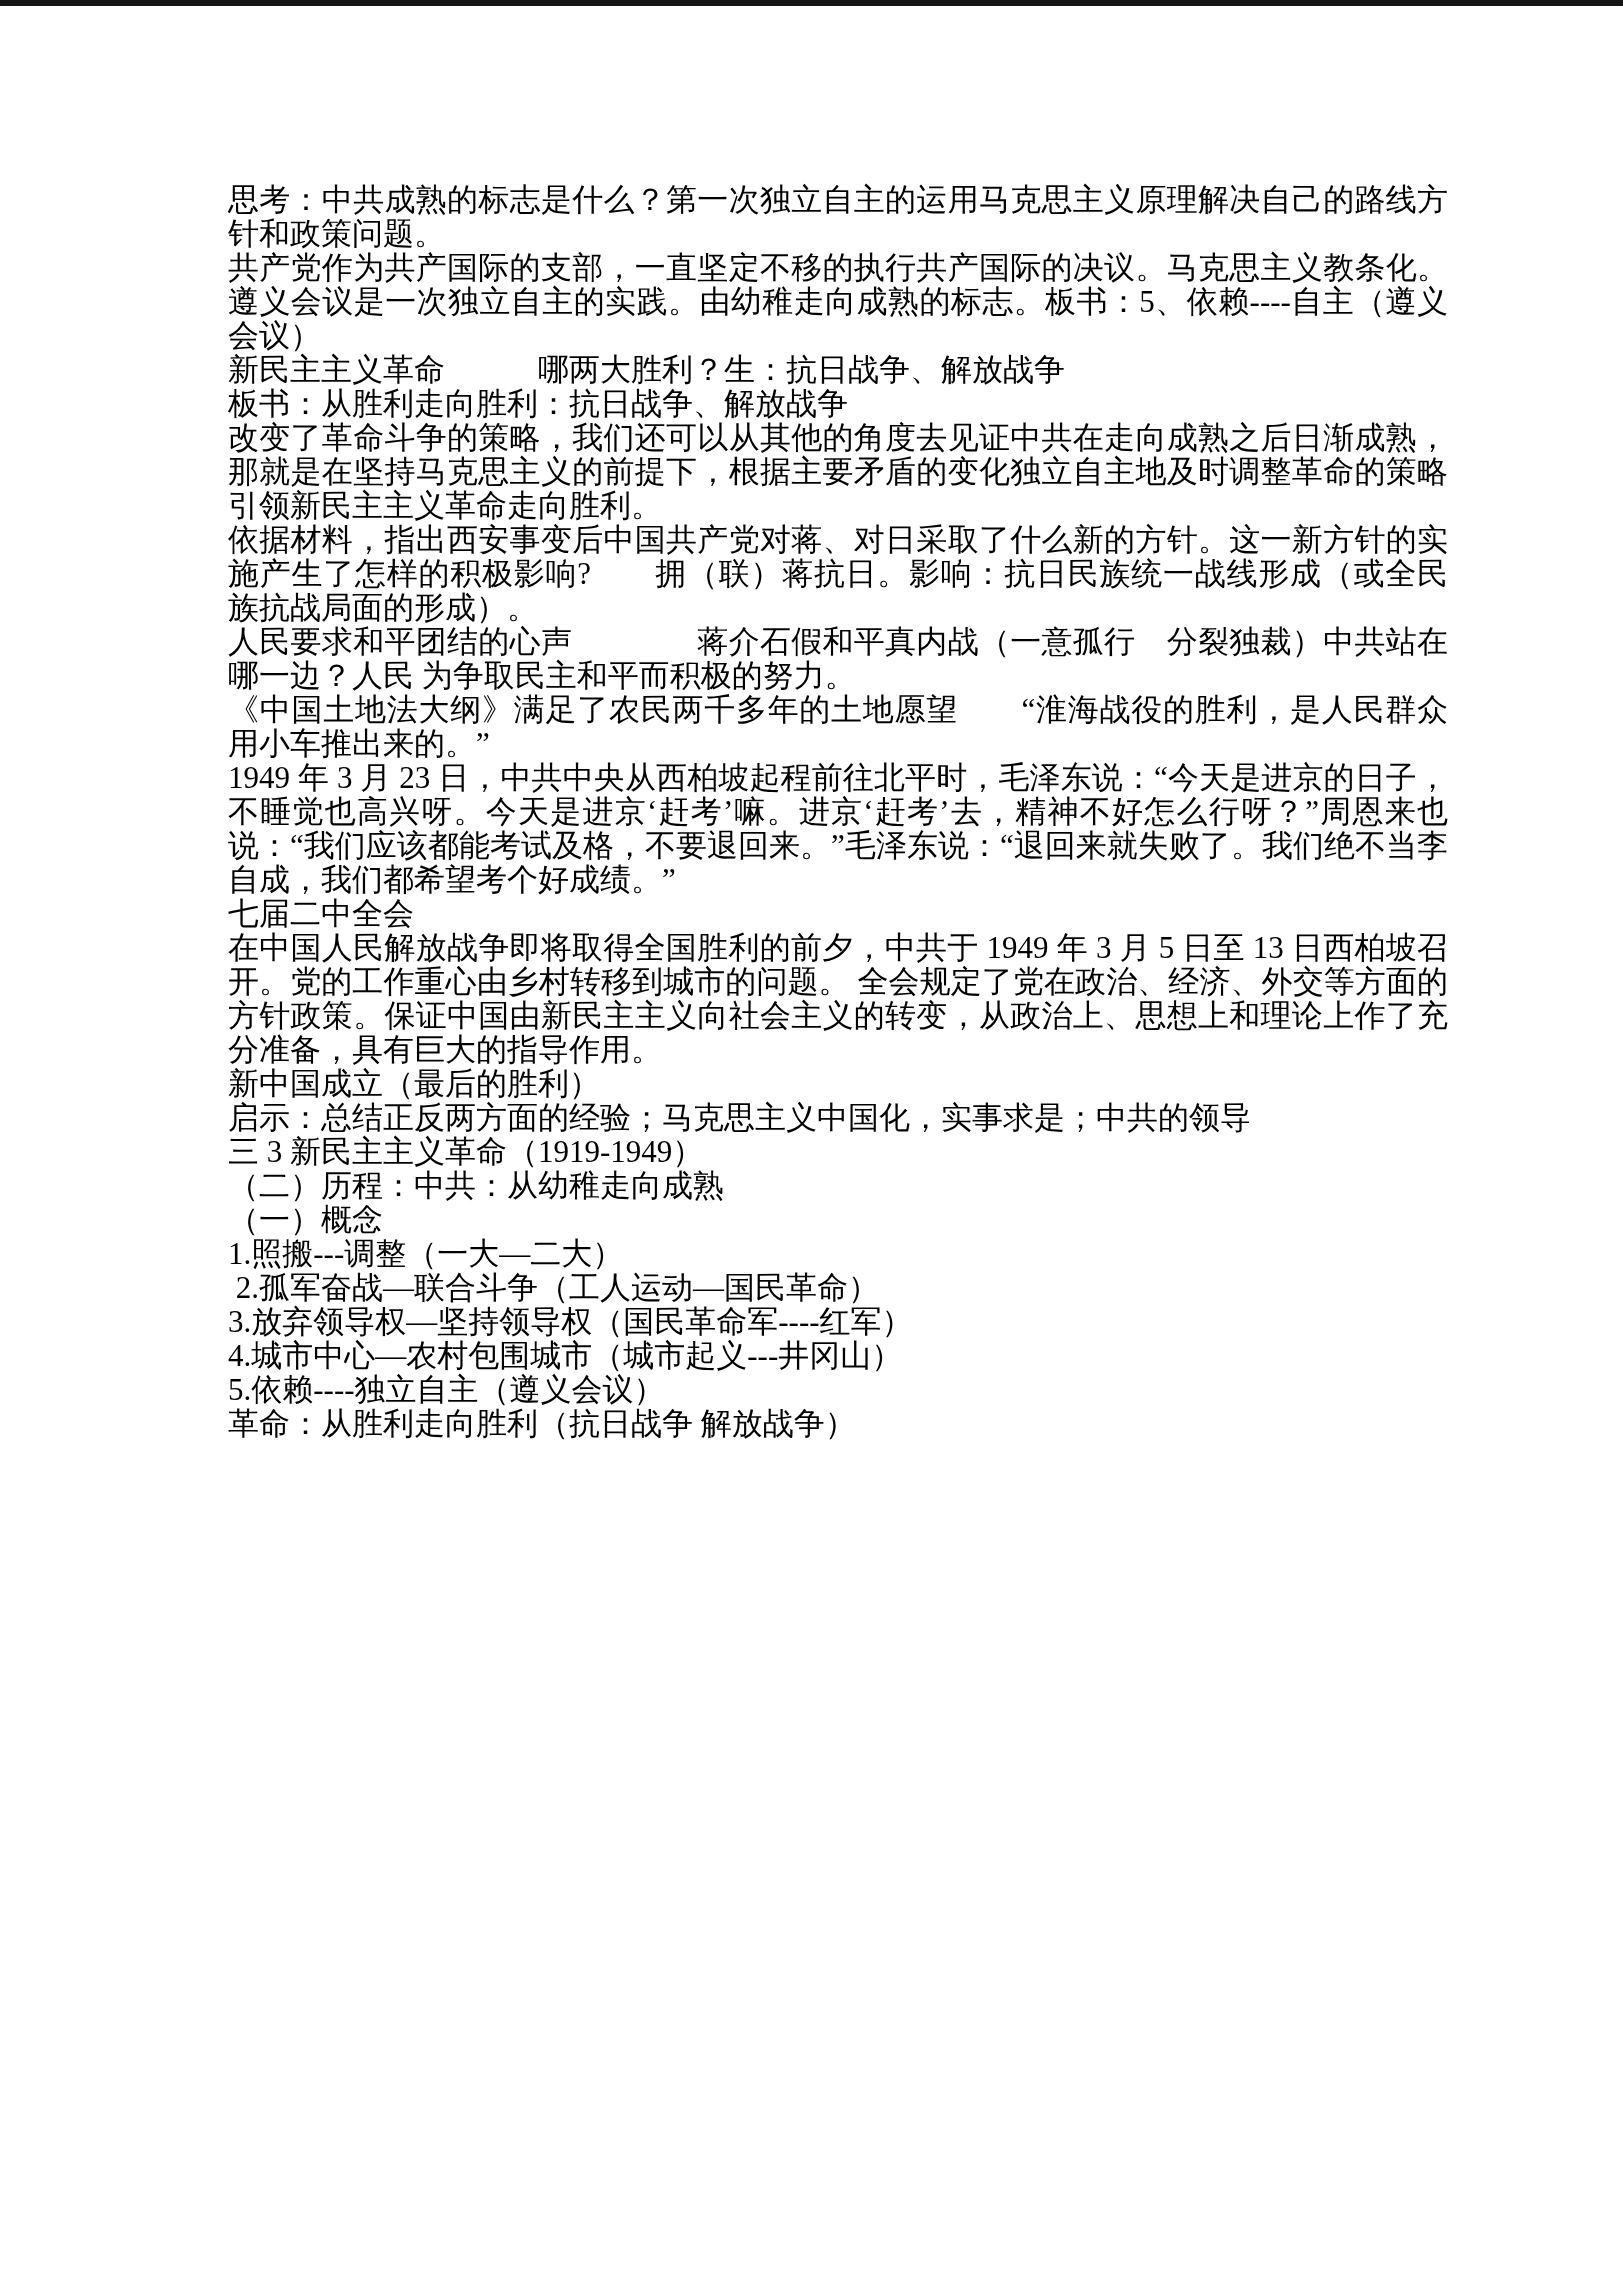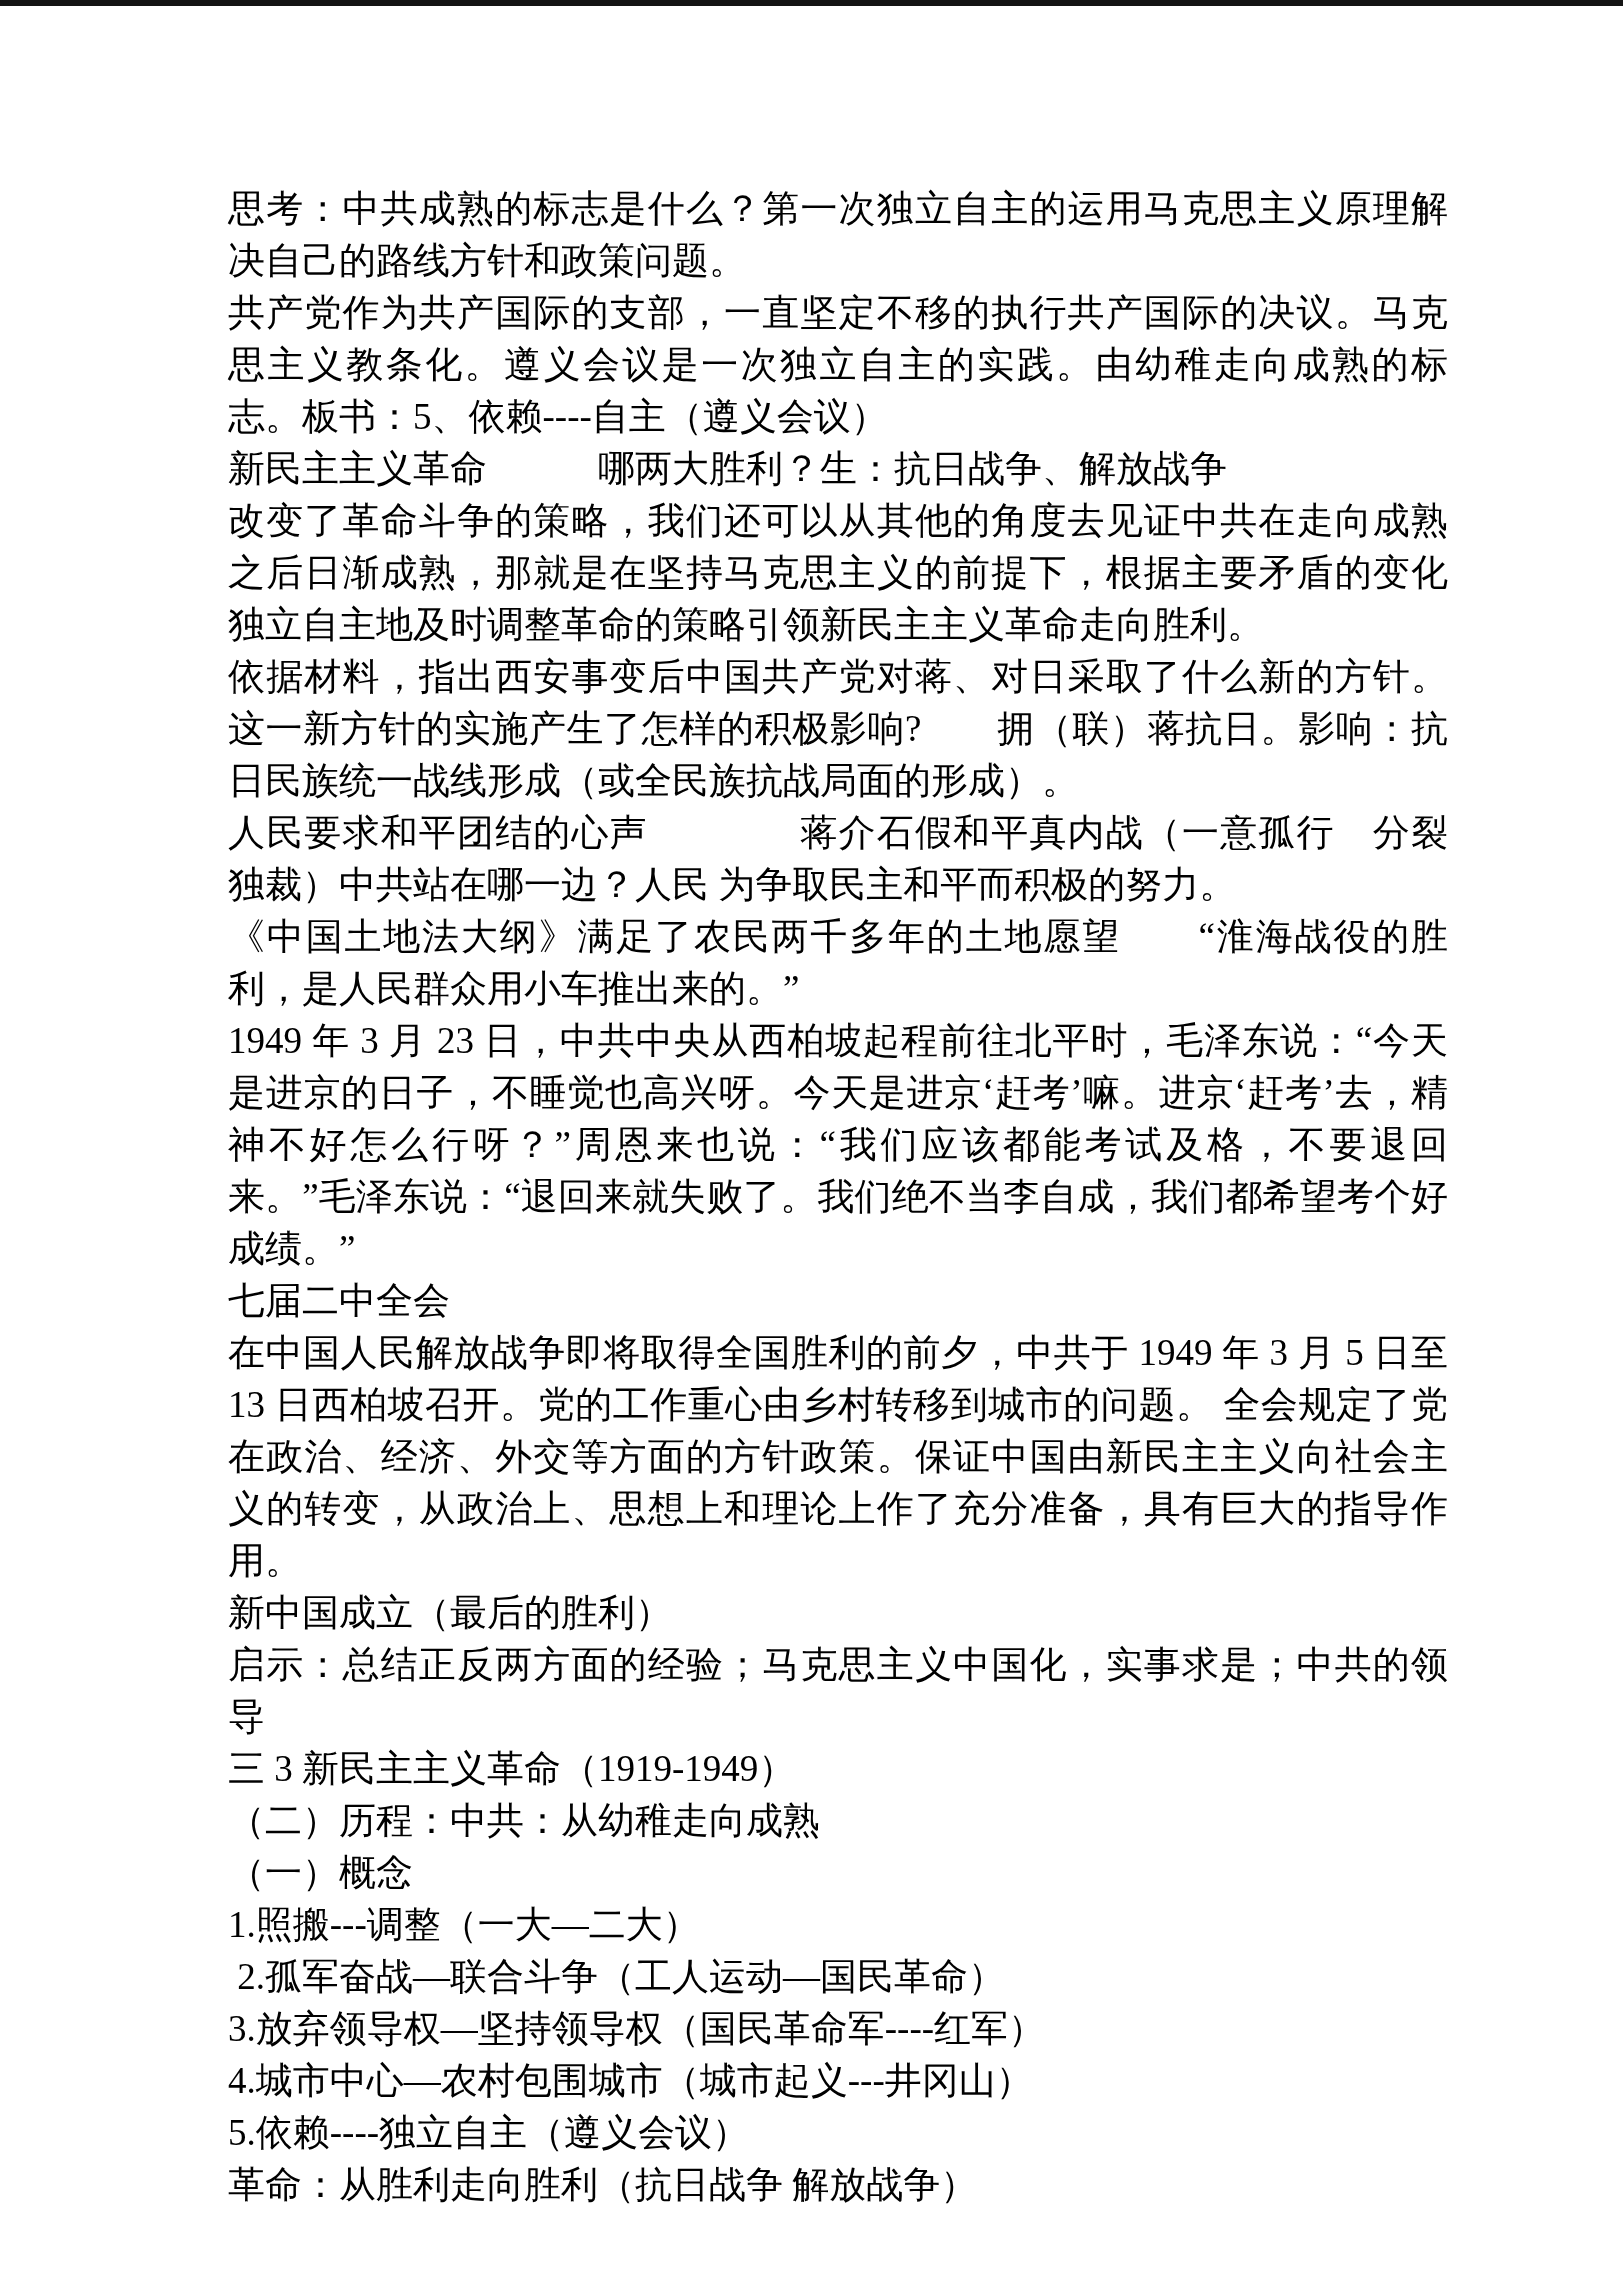--- a/index.html
+++ b/index.html
@@ -21,41 +21,42 @@
     left: 0;
     width: 100%;
     height: 5.5px;
     background: #141414;
   }
   .doc-content {
     position: absolute;
     left: 228px;
     top: 183px;
     width: 1220px;
-    font-size: 37px;
-    line-height: 52px;
+    font-size: 31px;
+    line-height: 34px;
   }
   p.doc-paragraph {
     margin: 0;
     padding: 0;
     white-space: pre-wrap;
     text-align: justify;
     text-align-last: left;
     word-break: break-all;
   }
 </style>
 </head>
 <body>
 
 <div class="top-edge"></div>
 
 <div class="doc-content">
     <p class="doc-paragraph">思考：中共成熟的标志是什么？第一次独立自主的运用马克思主义原理解决自己的路线方针和政策问题。</p>
     <p class="doc-paragraph">共产党作为共产国际的支部，一直坚定不移的执行共产国际的决议。马克思主义教条化。遵义会议是一次独立自主的实践。由幼稚走向成熟的标志。板书：5、依赖----自主（遵义会议）</p>
     <p class="doc-paragraph">新民主主义革命　　　哪两大胜利？生：抗日战争、解放战争</p>
+    <p class="doc-paragraph">板书：从胜利走向胜利：抗日战争、解放战争</p>
     <p class="doc-paragraph">改变了革命斗争的策略，我们还可以从其他的角度去见证中共在走向成熟之后日渐成熟，那就是在坚持马克思主义的前提下，根据主要矛盾的变化独立自主地及时调整革命的策略引领新民主主义革命走向胜利。</p>
     <p class="doc-paragraph">依据材料，指出西安事变后中国共产党对蒋、对日采取了什么新的方针。这一新方针的实施产生了怎样的积极影响?　　拥（联）蒋抗日。影响：抗日民族统一战线形成（或全民族抗战局面的形成）。</p>
     <p class="doc-paragraph">人民要求和平团结的心声　　　　蒋介石假和平真内战（一意孤行　分裂独裁）中共站在哪一边？人民 为争取民主和平而积极的努力。</p>
     <p class="doc-paragraph">《中国土地法大纲》满足了农民两千多年的土地愿望　　“淮海战役的胜利，是人民群众用小车推出来的。”</p>
     <p class="doc-paragraph">1949 年 3 月 23 日，中共中央从西柏坡起程前往北平时，毛泽东说：“今天是进京的日子，不睡觉也高兴呀。今天是进京‘赶考’嘛。进京‘赶考’去，精神不好怎么行呀？”周恩来也说：“我们应该都能考试及格，不要退回来。”毛泽东说：“退回来就失败了。我们绝不当李自成，我们都希望考个好成绩。”</p>
     <p class="doc-paragraph">七届二中全会</p>
     <p class="doc-paragraph">在中国人民解放战争即将取得全国胜利的前夕，中共于 1949 年 3 月 5 日至 13 日西柏坡召开。党的工作重心由乡村转移到城市的问题。 全会规定了党在政治、经济、外交等方面的方针政策。保证中国由新民主主义向社会主义的转变，从政治上、思想上和理论上作了充分准备，具有巨大的指导作用。</p>
     <p class="doc-paragraph">新中国成立（最后的胜利）</p>
     <p class="doc-paragraph">启示：总结正反两方面的经验；马克思主义中国化，实事求是；中共的领导</p>
     <p class="doc-paragraph">三 3 新民主主义革命（1919-1949）</p>

